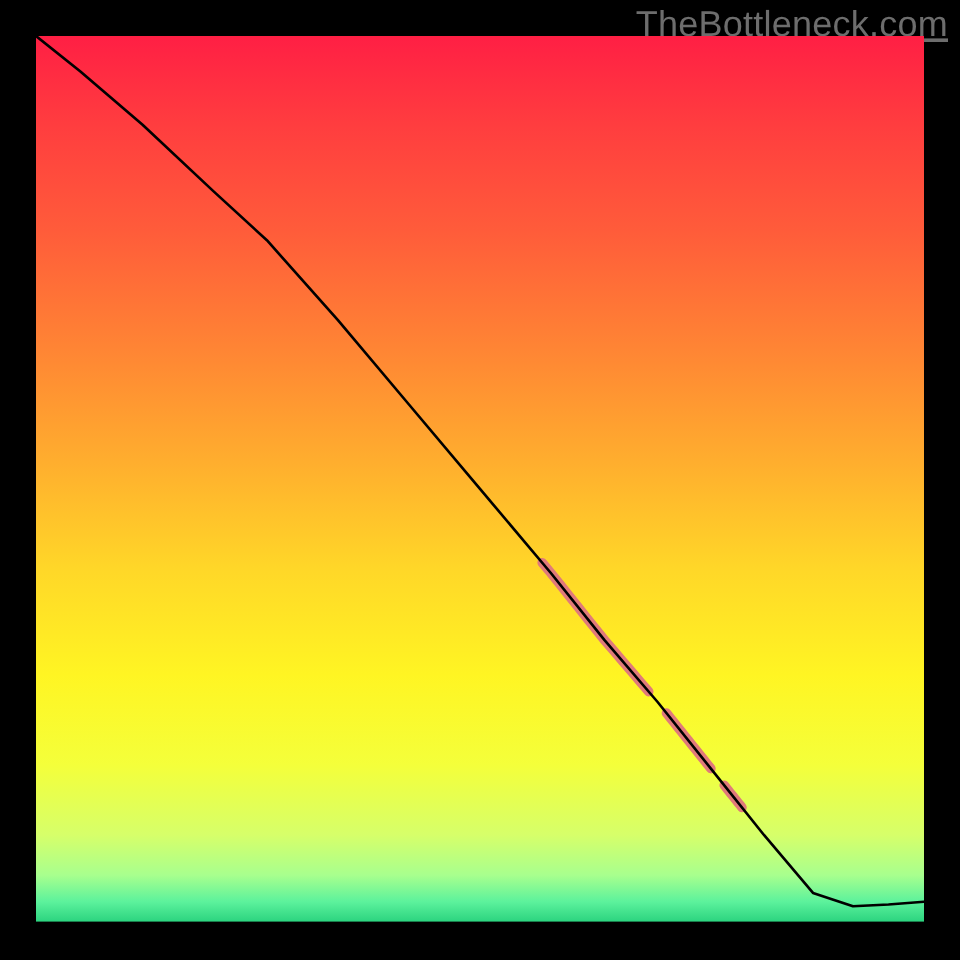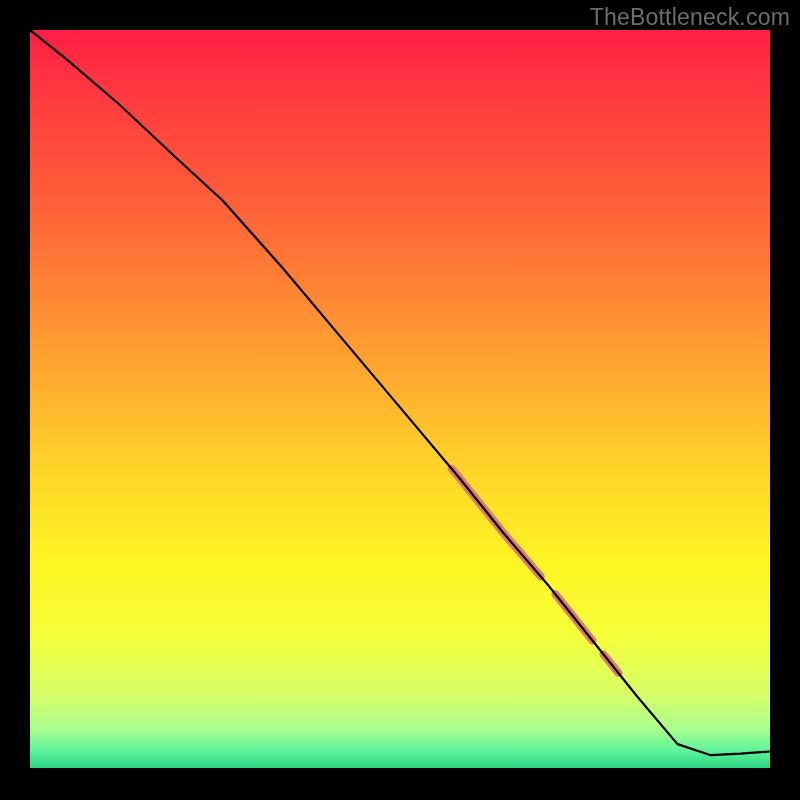--- a/index.html
+++ b/index.html
@@ -27,24 +27,25 @@
   .plot-area svg {
     display: block;
     width: 740px;
     height: 740px;
   }
   .watermark {
     position: absolute;
     top: 4px;
     right: 10px;
     color: #6d6d6d;
-    font-size: 23px;
+    font-size: 30px;
     font-weight: 500;
     letter-spacing: 0.2px;
     user-select: none;
+    text-decoration: underline;
   }
 </style>
 </head>
 <body>
 
 <div class="frame">
   <div class="watermark">TheBottleneck.com</div>
 
   <div class="plot-area">
     <svg viewBox="0 0 740 740" preserveAspectRatio="none">

